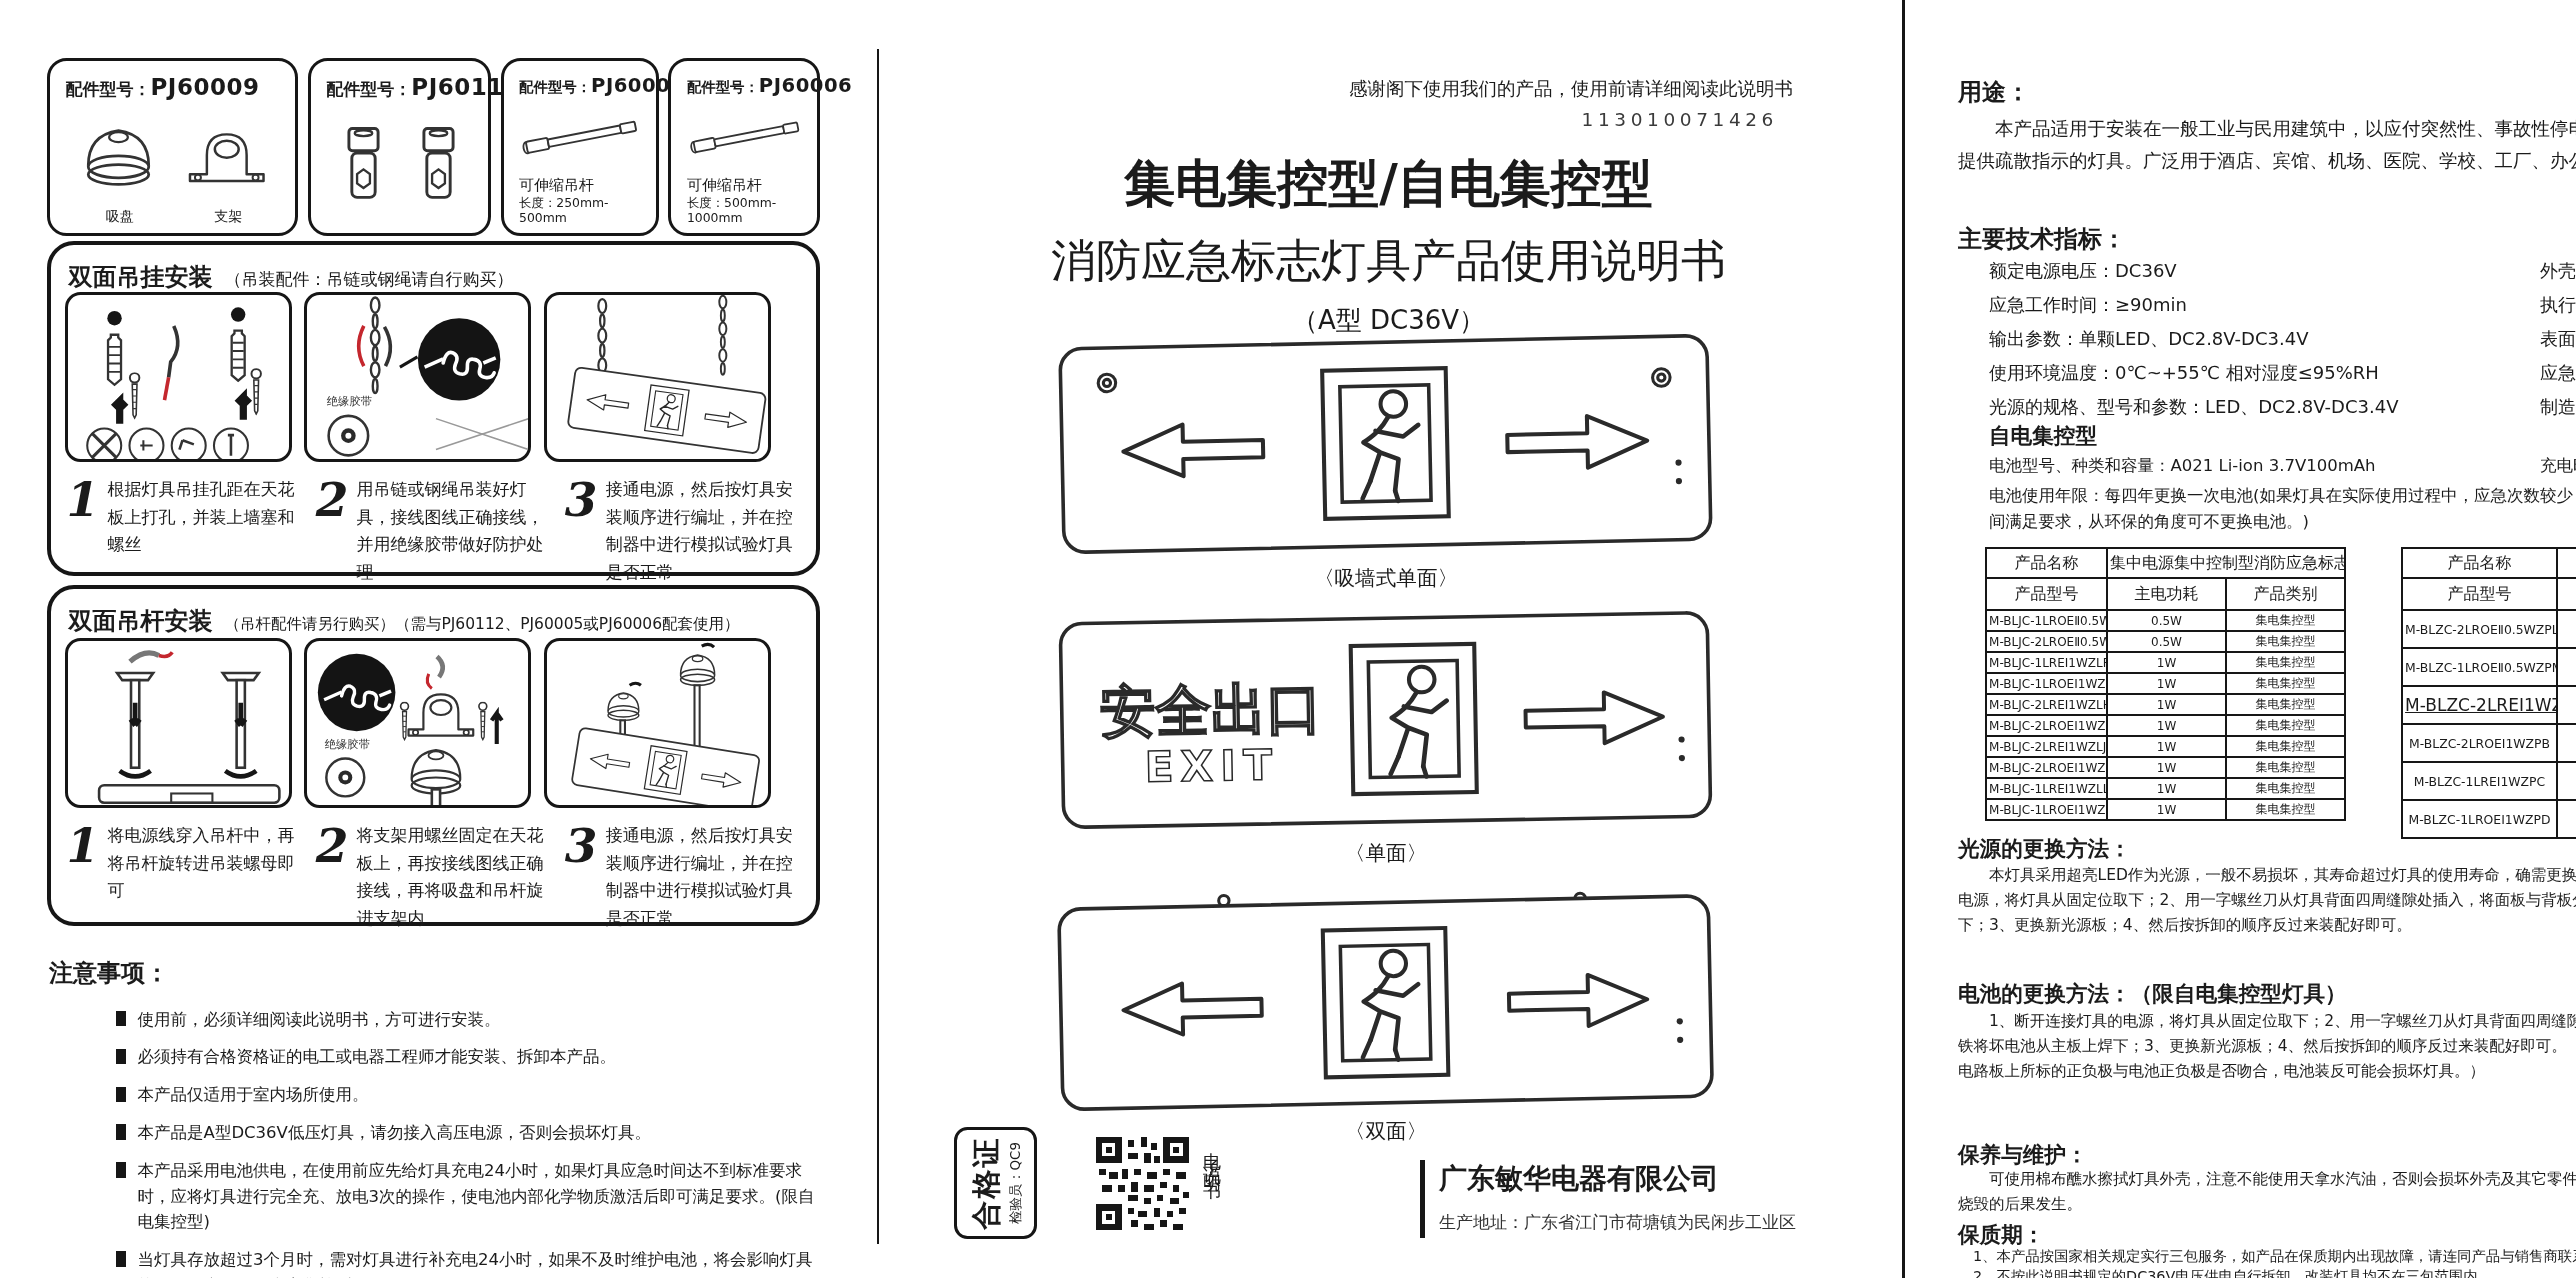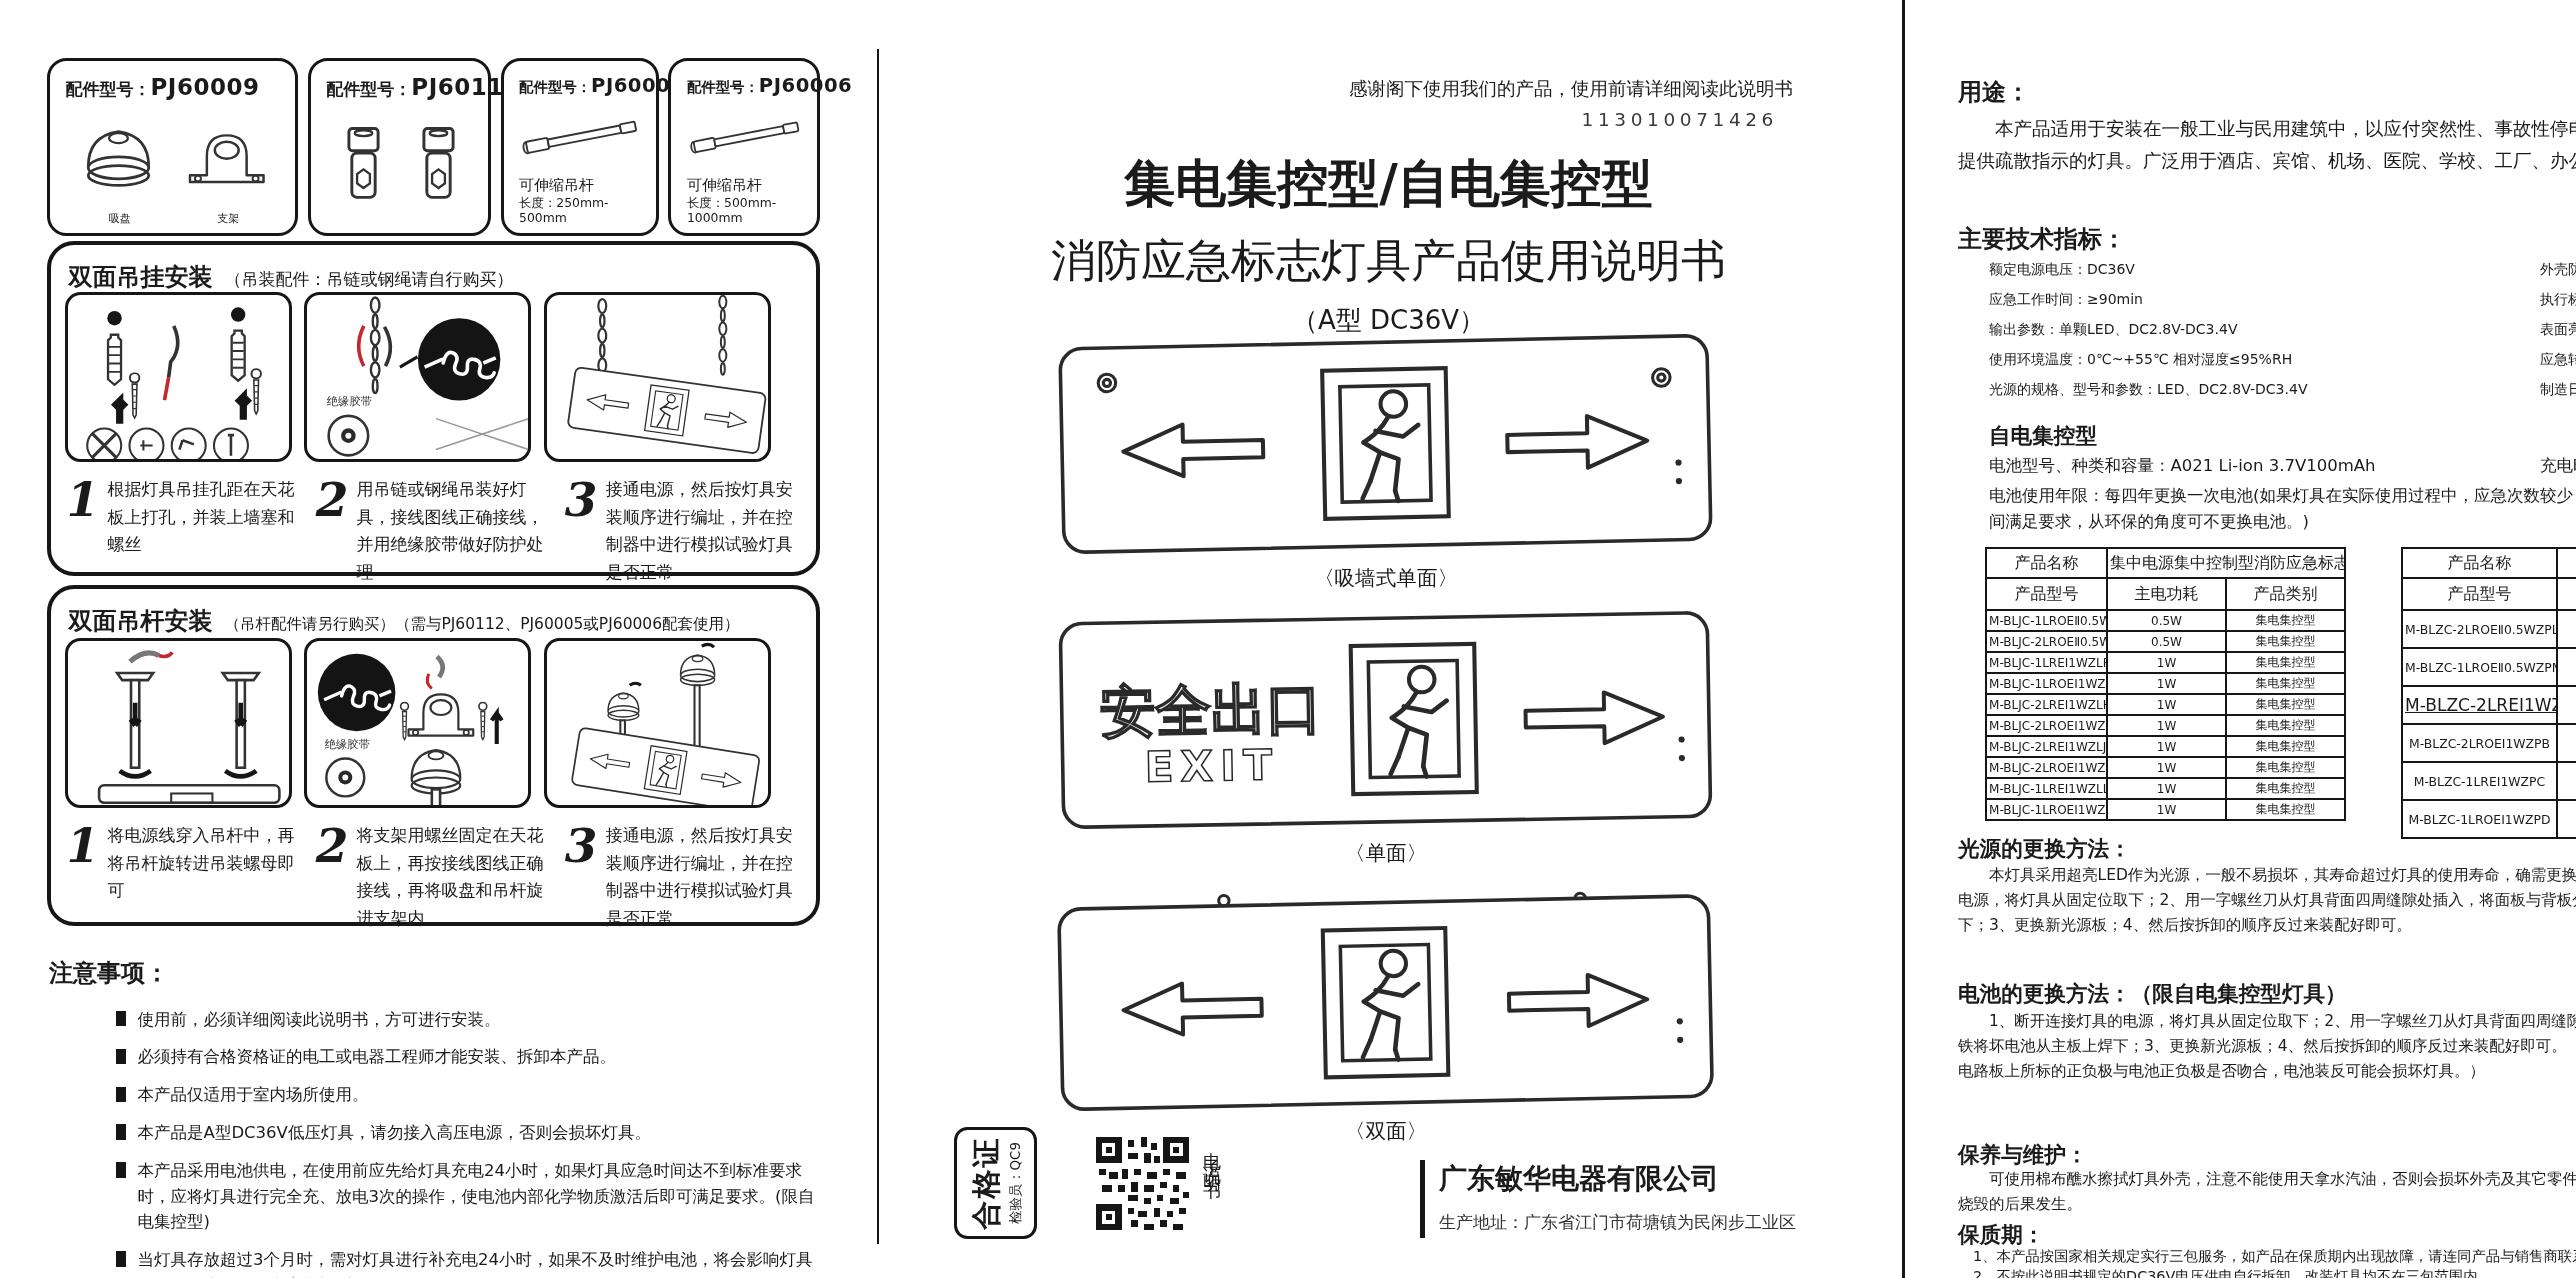--- a/index.html
+++ b/index.html
@@ -6,21 +6,21 @@
   html,body { background:#ffffff; }
   body { width:3738px; height:1279px; position:relative; font-family:"DejaVu Sans","Liberation Sans",sans-serif; color:#1b1b1b; overflow:hidden; }
   .abs { position:absolute; }
   .divider { position:absolute; background:#161616; }
   
   .part-box { border:3.6px solid #161616; border-radius:19.6px; background:#fff; padding:13.4px 12.4px 7.2px 15.5px; display:flex; flex-direction:column; }
   .part-head { white-space:nowrap; }
   .part-label { font-size:17px; font-weight:bold; }
   .part-model { font-size:23px; font-weight:bold; letter-spacing:0.5px; }
   .part-art { flex:1; display:flex; align-items:center; justify-content:space-around; }
-  .part-caps { display:flex; justify-content:space-around; font-size:11px; }
+  .part-caps { display:flex; justify-content:space-around; font-size:14px; }
   .part-caps2 { font-size:15px; line-height:1.25; }
   .sec-box { border:4.1px solid #161616; border-radius:27px; background:#fff; padding:15.5px 17.5px; }
   .sec-title { font-size:24px; font-weight:bold; display:inline; }
   .sec-note { font-size:17px; display:inline; margin-left:9.3px; }
   .panel { border:3.1px solid #161616; border-radius:15.5px; background:#fff; position:absolute; overflow:hidden; }
   .steps-row { position:absolute; display:flex; width:100%; }
   .step { display:flex; }
   .step-no { font-family:"DejaVu Serif","Liberation Serif",serif; font-style:italic; font-weight:bold; font-size:47px; line-height:1; margin-right:8.2px; }
   .step-txt { font-size:17px; line-height:1.62; }
   .caution-li { display:flex; margin-bottom:12.4px;padding-left:36px; }
@@ -31,21 +31,21 @@
   .sign-cap { position:absolute; left:1051px; width:670px; text-align:center; font-size:20.6px; }
   .cert-box { border:3.6px solid #161616; border-radius:13.4px; display:flex; align-items:center; justify-content:center; }
   .cert-in { transform:rotate(-90deg); text-align:center; white-space:nowrap; }
   .cert-t { font-size:29px; font-weight:bold; letter-spacing:2.1px; }
   .cert-s { font-size:13.4px; }
   .vtext { writing-mode:vertical-rl; text-orientation:upright; font-size:18px; letter-spacing:7.2px; }
   
   .h1 { font-size:24px; font-weight:bold; }
   .h2 { font-size:21.6px; font-weight:bold; }
   .body-txt { font-size:18.5px; line-height:1.75; text-indent:2em; }
-  .spec-line { font-size:14px; line-height:1.0; margin-bottom:16px; white-space:nowrap; }
+  .spec-line { font-size:18px; line-height:1.0; margin-bottom:16px; white-space:nowrap; }
   .mtable { border-collapse:collapse; table-layout:fixed; }
   .mtable td { border:2.6px solid #161616; text-align:center; vertical-align:middle; font-size:12px; padding:1px 2.1px; overflow:hidden; white-space:nowrap; }
   .mtable .hd td { font-size:16px; height:30px; }
   .mtable .sub td { font-size:16px; height:32px; }
   .rep-body { font-size:15.5px; line-height:1.62; text-indent:2em; }
   svg .ln { fill:none; stroke:#2a2a2a; stroke-width:6; stroke-linejoin:round; stroke-linecap:round; }
 </style>
 </head>
 <body>
 

